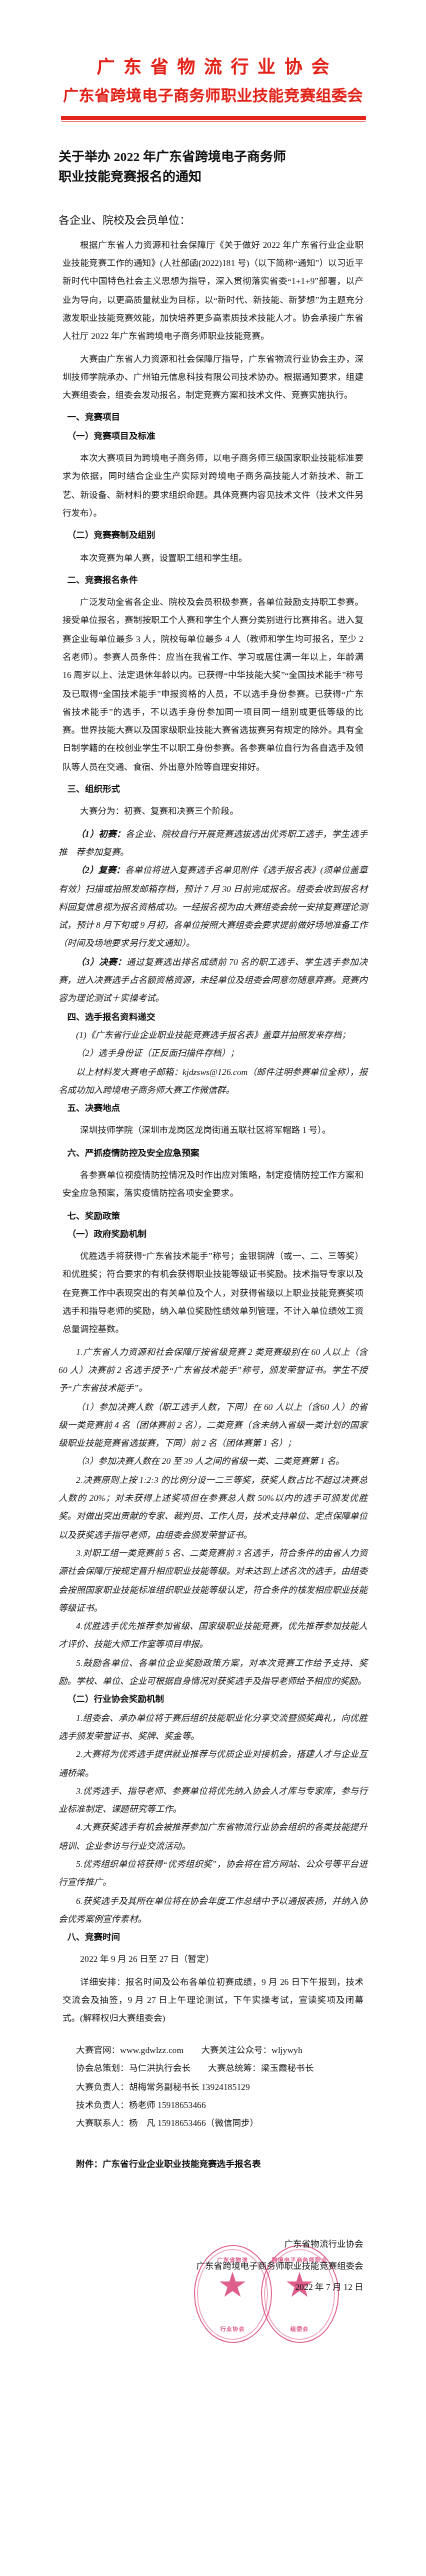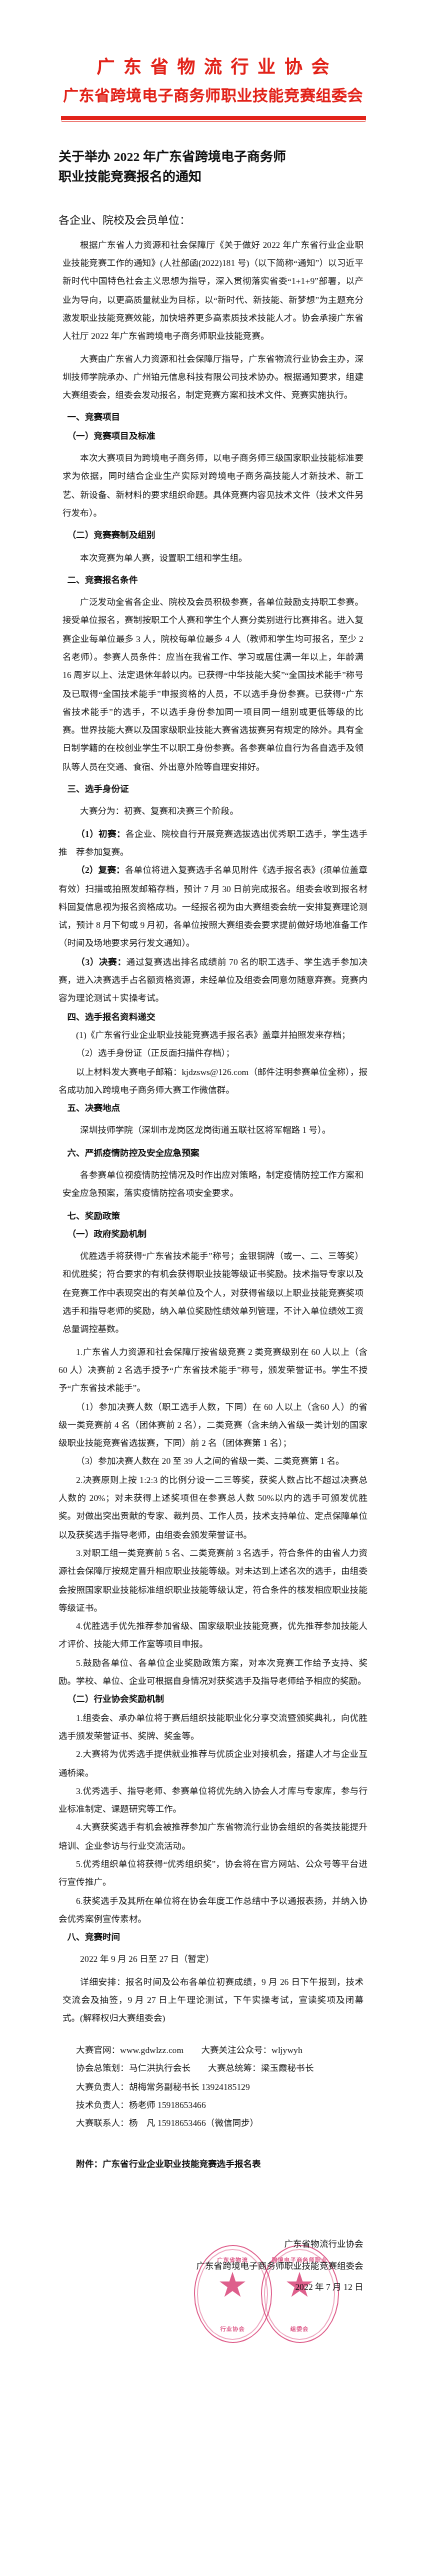--- a/index.html
+++ b/index.html
@@ -93,20 +93,21 @@
     margin: 0;
     text-indent: 1em;
   }
   p.item {
     font-size: 8.8px;
     line-height: 2.08;
     margin: 0;
     text-align: justify;
     text-justify: inter-ideograph;
     text-indent: 2em;
+    font-style: italic;
   }
   p.item b { font-weight: bold; }
   
   .contact-block {
     margin: 13.4px auto 0 auto;
     width: 309px;
   }
   p.contact {
     font-size: 8.8px;
     line-height: 2.08;
@@ -214,21 +215,21 @@
     <p class="para">大赛由广东省人力资源和社会保障厅指导，广东省物流行业协会主办，深圳技师学院承办、广州铂元信息科技有限公司技术协办。根据通知要求，组建大赛组委会，组委会发动报名，制定竞赛方案和技术文件、竞赛实施执行。</p>
 
     <div id="sections-root">
         <h2 class="sec">一、竞赛项目</h2>
         <h3 class="subsec">（一）竞赛项目及标准</h3>
         <p class="para">本次大赛项目为跨境电子商务师，以电子商务师三级国家职业技能标准要求为依据，同时结合企业生产实际对跨境电子商务高技能人才新技术、新工艺、新设备、新材料的要求组织命题。具体竞赛内容见技术文件（技术文件另行发布）。</p>
         <h3 class="subsec">（二）竞赛赛制及组别</h3>
         <p class="para">本次竞赛为单人赛，设置职工组和学生组。</p>
         <h2 class="sec">二、竞赛报名条件</h2>
         <p class="para">广泛发动全省各企业、院校及会员积极参赛，各单位鼓励支持职工参赛。接受单位报名，赛制按职工个人赛和学生个人赛分类别进行比赛排名。进入复赛企业每单位最多 3 人，院校每单位最多 4 人（教师和学生均可报名，至少 2 名老师）。参赛人员条件：应当在我省工作、学习或居住满一年以上，年龄满 16 周岁以上、法定退休年龄以内。已获得“中华技能大奖”“全国技术能手”称号及已取得“全国技术能手”申报资格的人员，不以选手身份参赛。已获得“广东省技术能手”的选手，不以选手身份参加同一项目同一组别或更低等级的比赛。世界技能大赛以及国家级职业技能大赛省选拔赛另有规定的除外。具有全日制学籍的在校创业学生不以职工身份参赛。各参赛单位自行为各自选手及领队等人员在交通、食宿、外出意外险等自理安排好。</p>
-        <h2 class="sec">三、选手身份证</h2>
+        <h2 class="sec">三、组织形式</h2>
         <p class="para">大赛分为：初赛、复赛和决赛三个阶段。</p>
         <p class="item"><b>（1）初赛：</b><span>各企业、院校自行开展竞赛选拔选出优秀职工选手，学生选手推　荐参加复赛。</span></p>
         <p class="item"><b>（2）复赛：</b><span>各单位将进入复赛选手名单见附件《选手报名表》(须单位盖章有效）扫描或拍照发邮箱存档，预计 7 月 30 日前完成报名。组委会收到报名材料回复信息视为报名资格成功。一经报名视为由大赛组委会统一安排复赛理论测试，预计 8 月下旬或 9 月初，各单位按照大赛组委会要求提前做好场地准备工作（时间及场地要求另行发文通知）。</span></p>
         <p class="item"><b>（3）决赛：</b><span>通过复赛选出排名成绩前 70 名的职工选手、学生选手参加决赛，进入决赛选手占名额资格资源，未经单位及组委会同意勿随意弃赛。竞赛内容为理论测试＋实操考试。</span></p>
         <h2 class="sec">四、选手报名资料递交</h2>
         <p class="item">(1)《广东省行业企业职业技能竞赛选手报名表》盖章并拍照发来存档；</p>
         <p class="item">（2）选手身份证（正反面扫描件存档）；</p>
         <p class="item">以上材料发大赛电子邮箱：kjdzsws@126.com（邮件注明参赛单位全称），报名成功加入跨境电子商务师大赛工作微信群。</p>
         <h2 class="sec">五、决赛地点</h2>
         <p class="para">深圳技师学院（深圳市龙岗区龙岗街道五联社区将军帽路 1 号）。</p>

